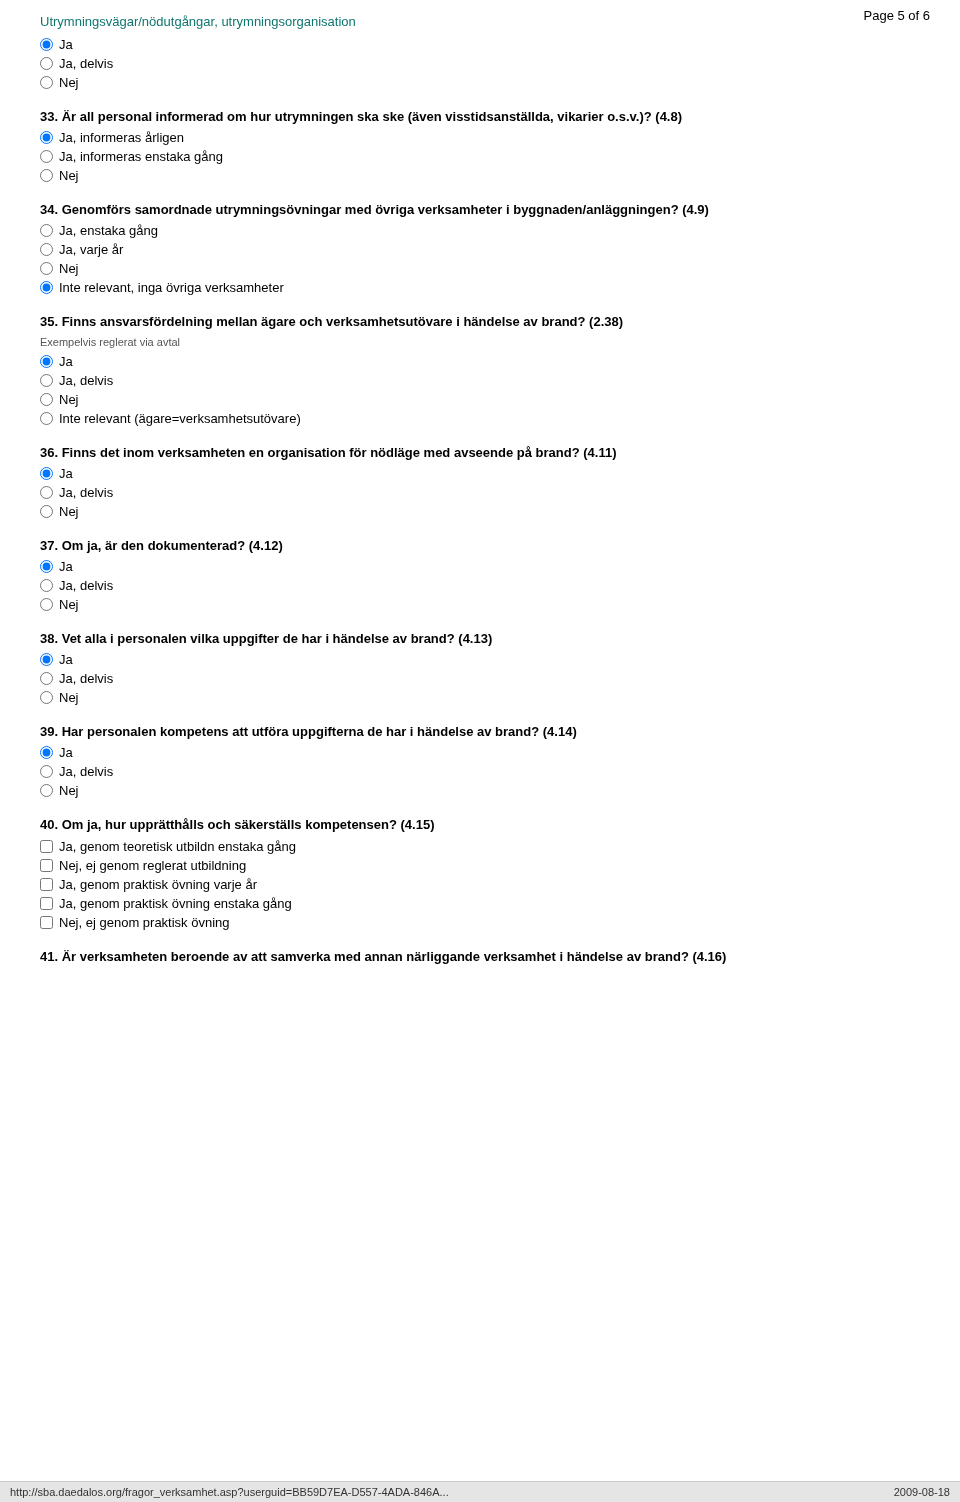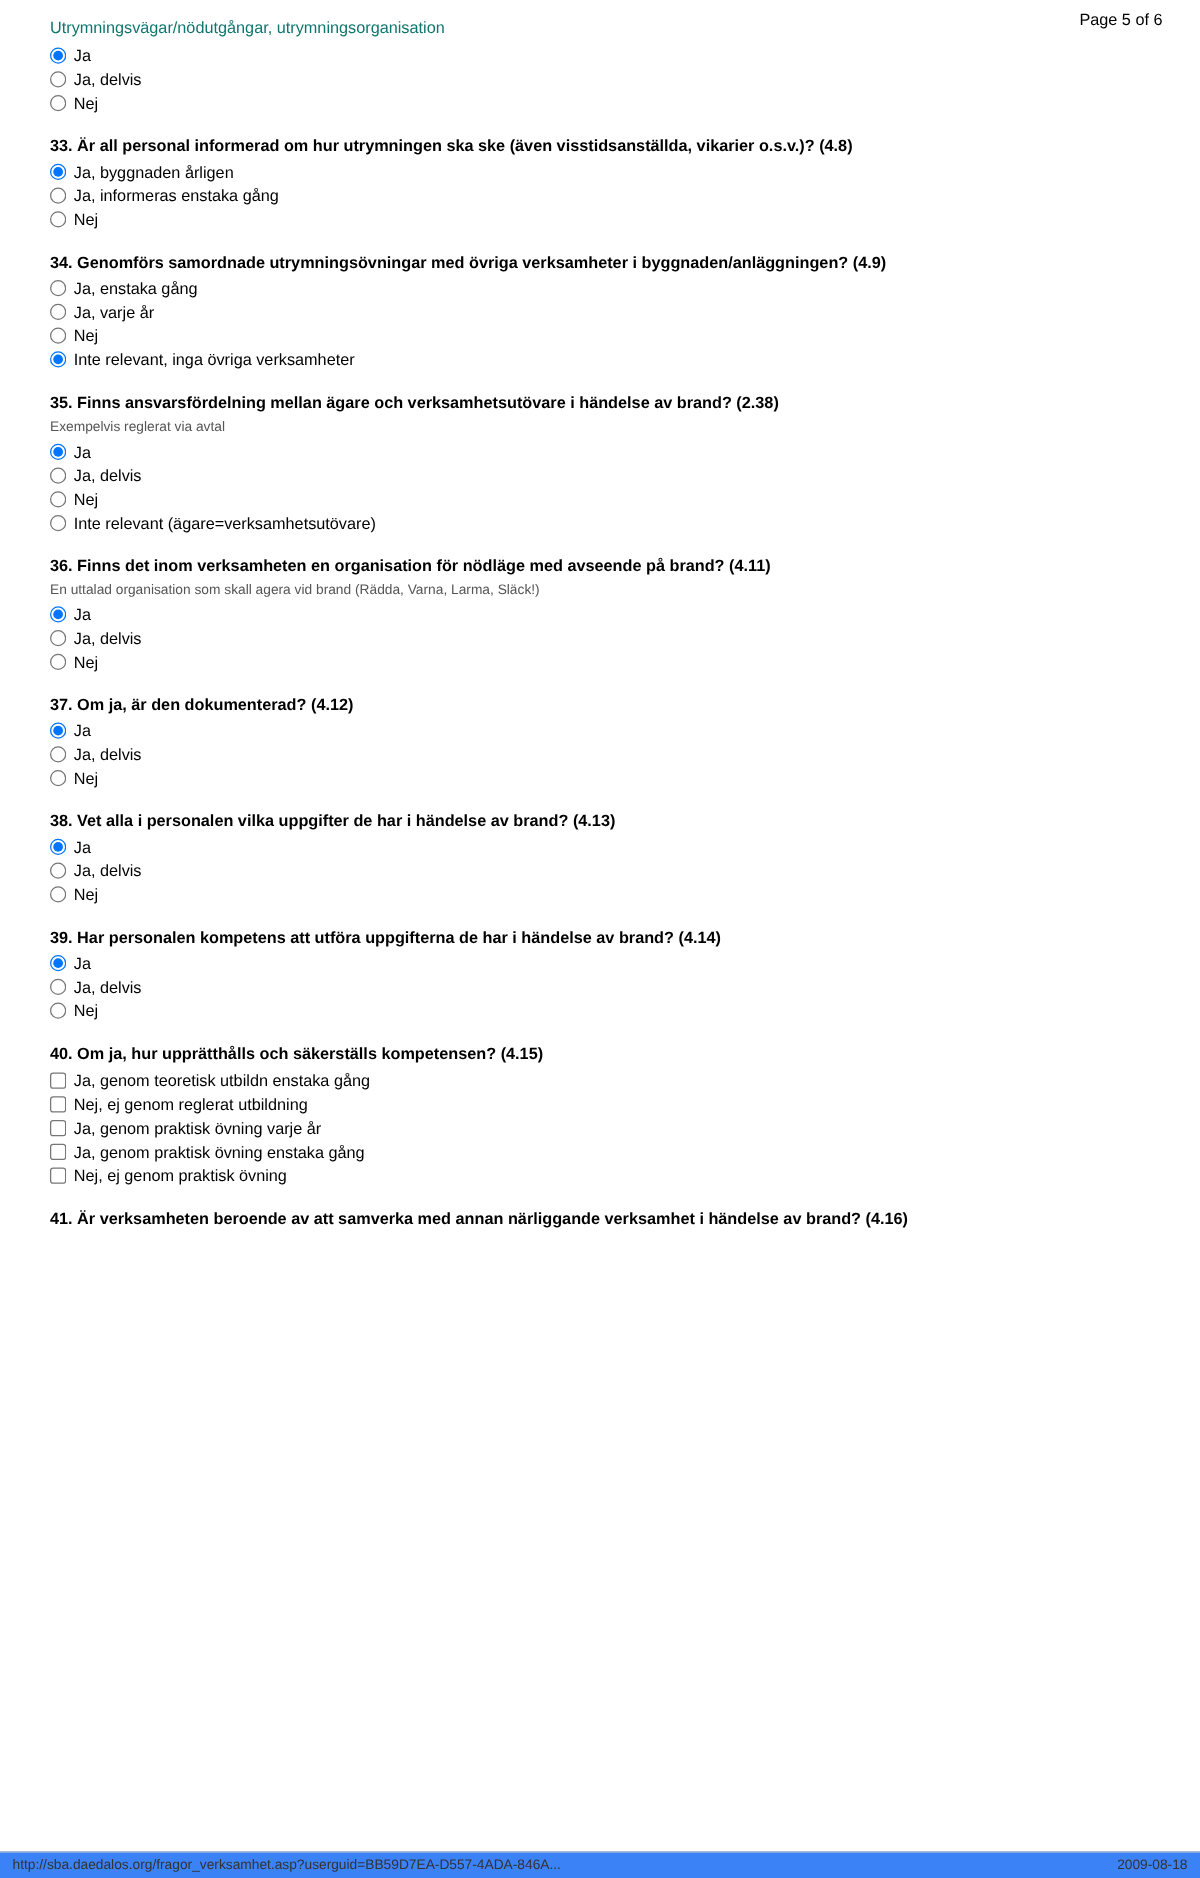--- a/index.html
+++ b/index.html
@@ -50,21 +50,21 @@
     .option-row input[type="radio"],
     .option-row input[type="checkbox"] {
       margin-right: 6px;
       flex-shrink: 0;
     }
     .footer-bar {
       position: fixed;
       bottom: 0;
       left: 0;
       width: 960px;
-      background: #3b82f6;
+      background: #e5e5e5;
       border-top: 1px solid #ccc;
       padding: 4px 10px;
       font-size: 11px;
       color: #333;
       display: flex;
       justify-content: space-between;
     }
   </style>
 </head>
 <body>
@@ -89,21 +89,21 @@
       <span>Nej</span>
     </div>
   </div>
 
   <div class="question-block">
     <div class="question-text">
       33. Är all personal informerad om hur utrymningen ska ske (även visstidsanställda, vikarier o.s.v.)? (4.8)
     </div>
     <div class="option-row">
       <input type="radio" name="q33" checked="" style="">
-      <span>Ja, byggnaden årligen</span>
+      <span>Ja, informeras årligen</span>
     </div>
     <div class="option-row">
       <input type="radio" name="q33" style="">
       <span>Ja, informeras enstaka gång</span>
     </div>
     <div class="option-row">
       <input type="radio" name="q33" style="">
       <span>Nej</span>
     </div>
   </div>
@@ -150,21 +150,20 @@
     <div class="option-row">
       <input type="radio" name="q35" style="">
       <span>Inte relevant (ägare=verksamhetsutövare)</span>
     </div>
   </div>
 
   <div class="question-block">
     <div class="question-text">
       36. Finns det inom verksamheten en organisation för nödläge med avseende på brand? (4.11)
     </div>
-    <div class="question-sub">En uttalad organisation som skall agera vid brand (Rädda, Varna, Larma, Släck!)</div>
     <div class="option-row">
       <input type="radio" name="q36" checked="" style="">
       <span>Ja</span>
     </div>
     <div class="option-row">
       <input type="radio" name="q36" style="">
       <span>Ja, delvis</span>
     </div>
     <div class="option-row">
       <input type="radio" name="q36" style="">

